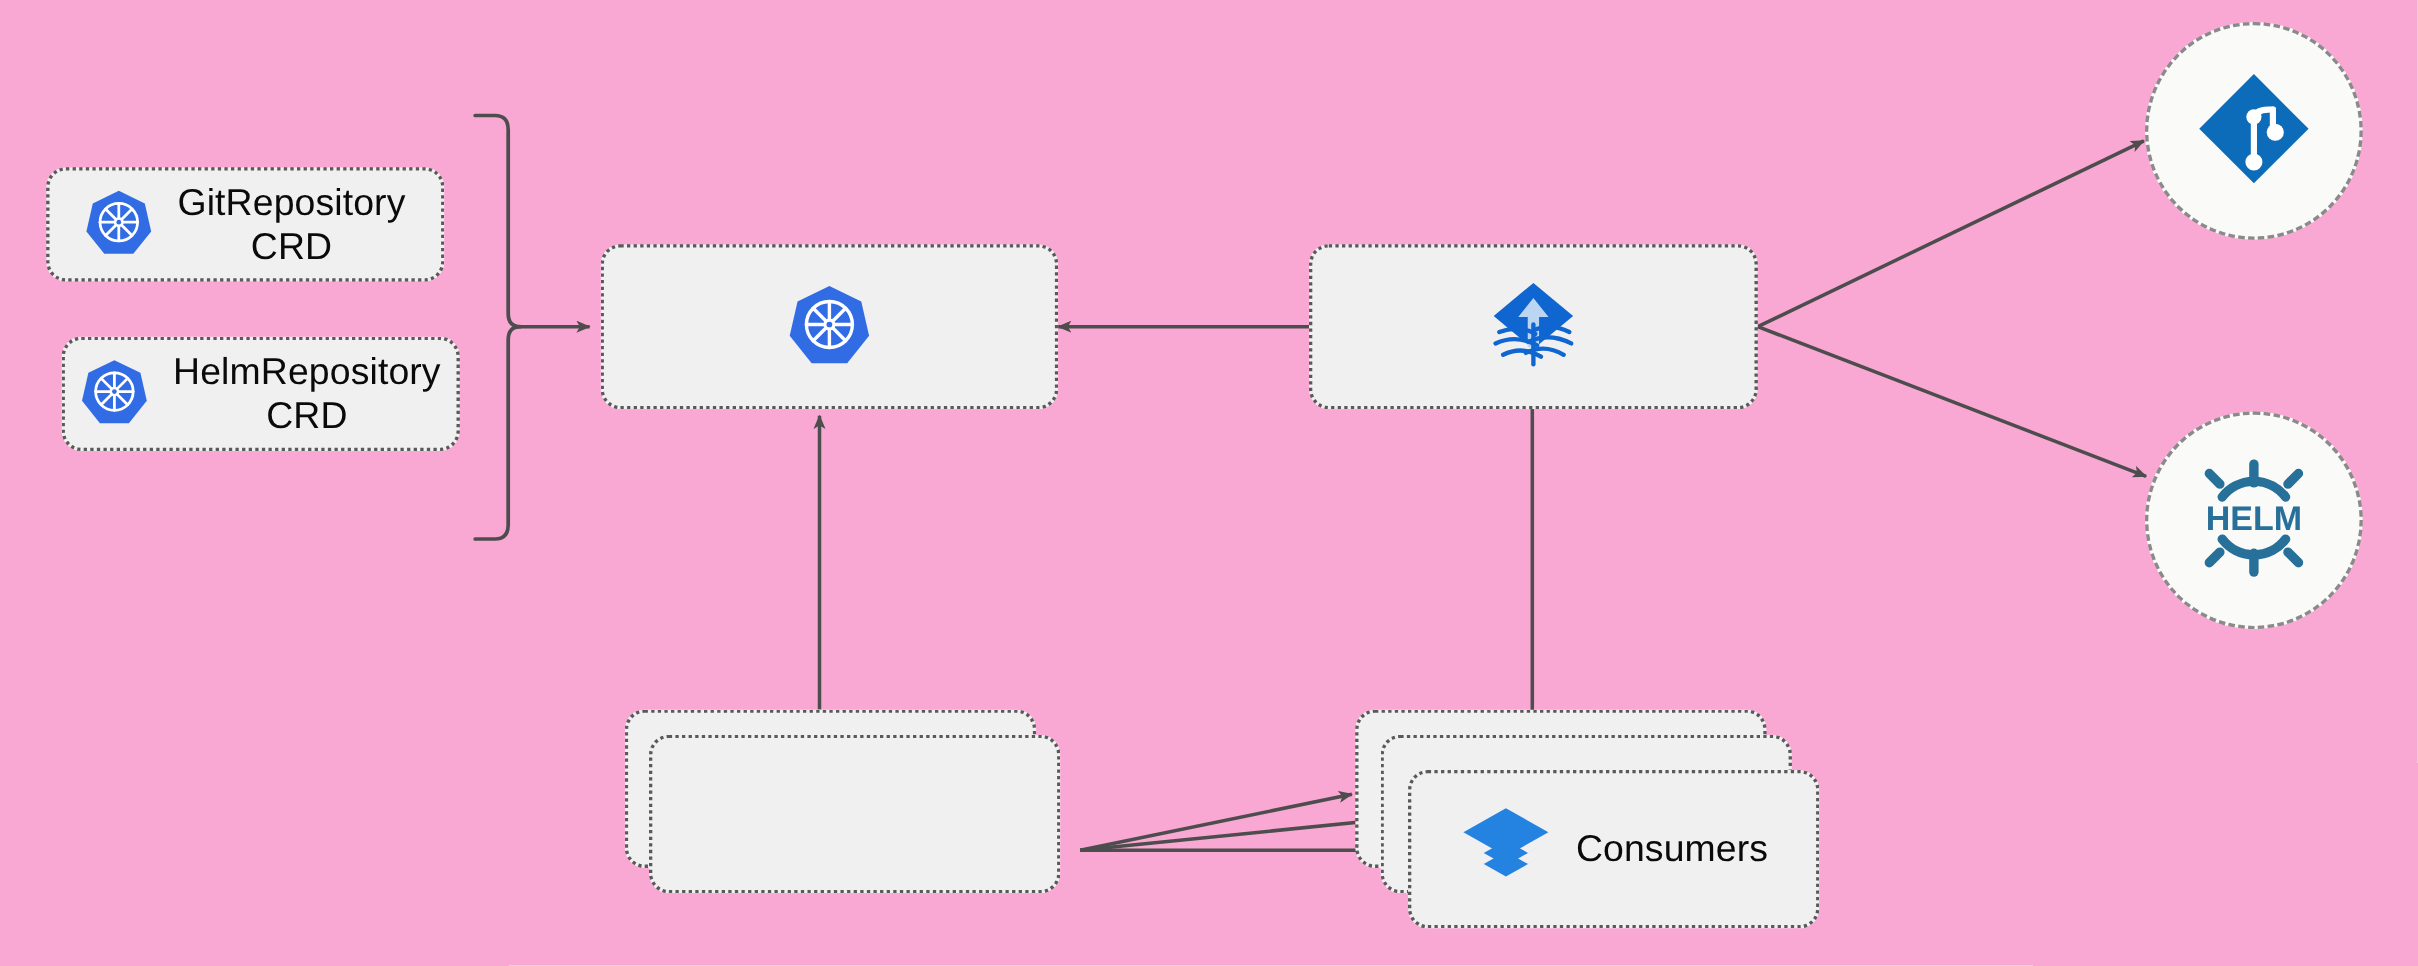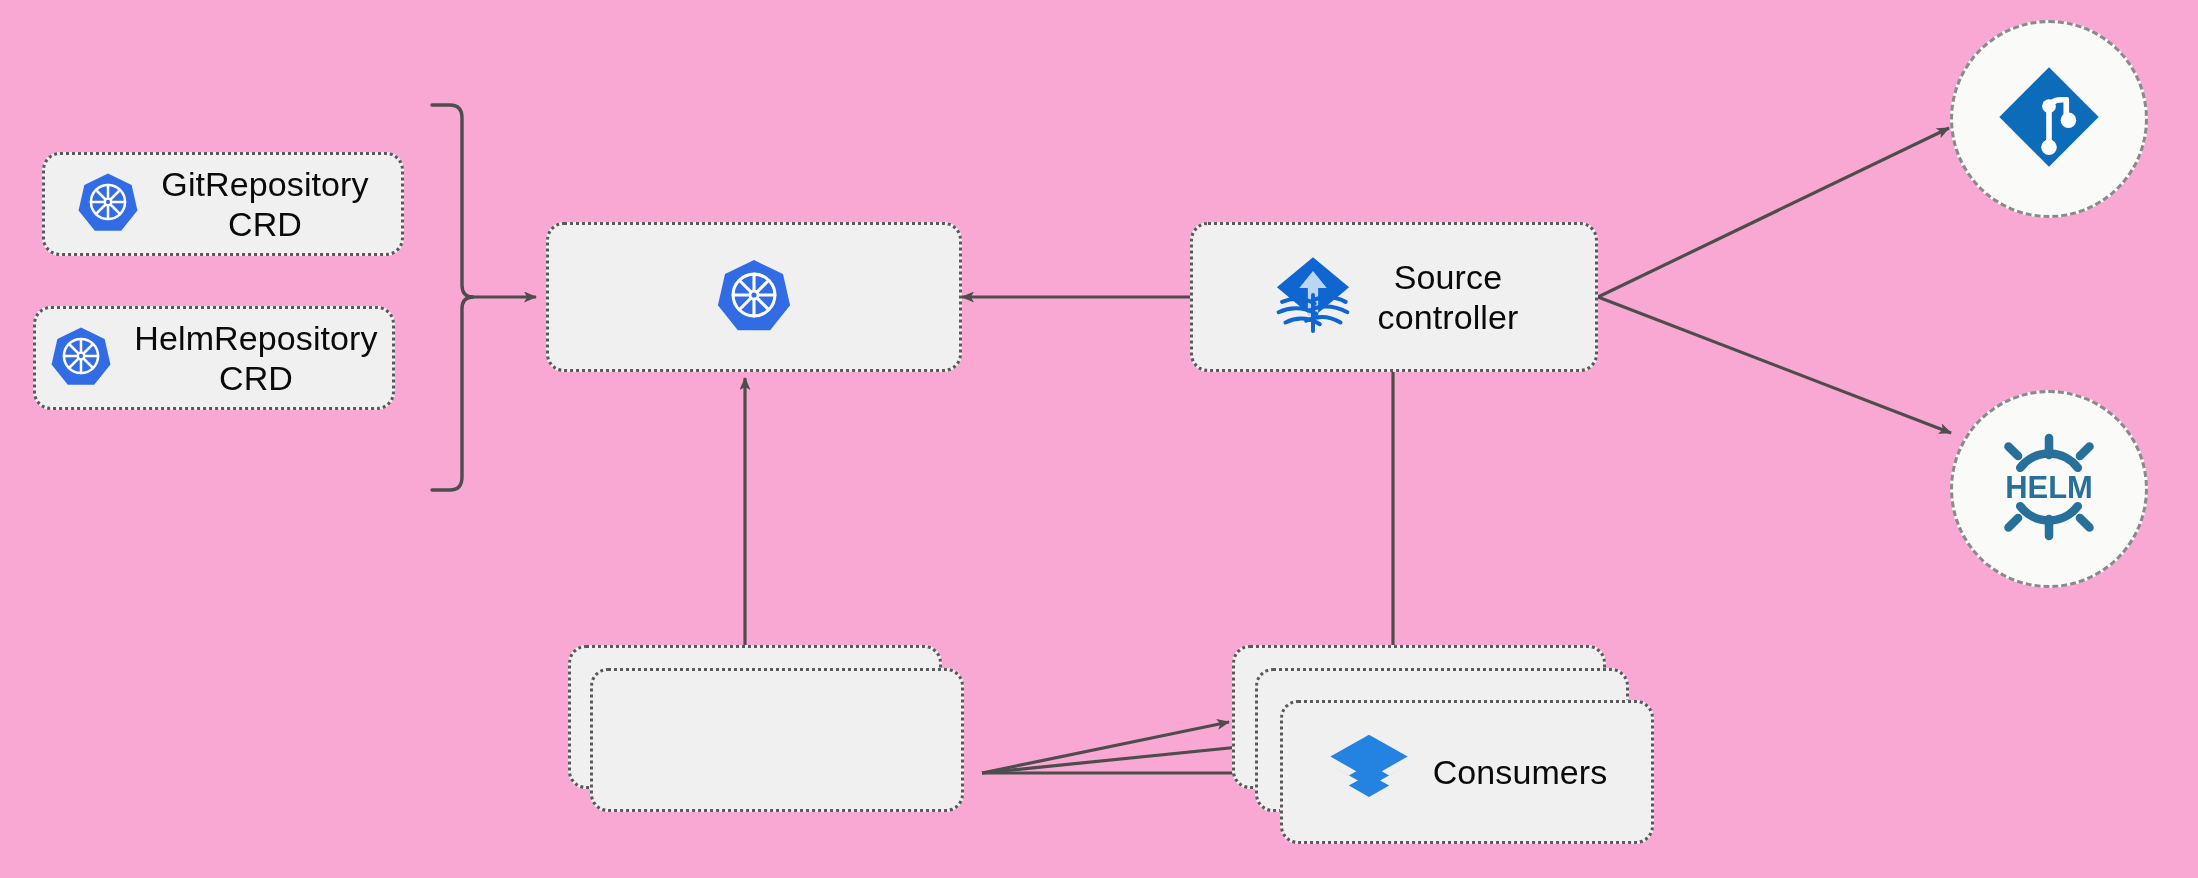--- a/index.html
+++ b/index.html
@@ -116,21 +116,21 @@
           <line x1="44.4" y1="19.6" x2="19.6" y2="44.4"></line>
         </g>
         <circle cx="32" cy="32" r="4.6" fill="#ffffff"></circle>
         <circle cx="32" cy="32" r="2.2" fill="#326CE5"></circle>
       </svg>
     </span>
     <span class="label">GitRepository
 CRD</span>
   </div>
 
-  <div class="node" style="left:33px; top:306px; width:362px; height:104px;">
+  <div class="node" style="left:56px; top:306px; width:362px; height:104px;">
     <span class="icon">
       <svg width="62" height="62" viewBox="0 0 64 64" xmlns="http://www.w3.org/2000/svg">
         <path d="M32 2.6 L56.4 14.4 L62.4 40.7 L45.6 61.6 L18.4 61.6 L1.6 40.7 L7.6 14.4 Z" fill="#326CE5"></path>
         <g stroke="#ffffff" stroke-width="2.6" fill="none" stroke-linecap="round">
           <circle cx="32" cy="32" r="17.6"></circle>
           <line x1="32" y1="14.4" x2="32" y2="49.6"></line>
           <line x1="14.4" y1="32" x2="49.6" y2="32"></line>
           <line x1="19.6" y1="19.6" x2="44.4" y2="44.4"></line>
           <line x1="44.4" y1="19.6" x2="19.6" y2="44.4"></line>
         </g>
@@ -168,22 +168,20 @@
           <path d="M14 58 Q34 50 52 60"></path>
           <path d="M10 70 Q32 60 54 72"></path>
           <path d="M18 82 Q38 72 58 84"></path>
           <path d="M50 56 Q68 48 88 58"></path>
           <path d="M46 68 Q66 58 90 70"></path>
           <path d="M42 80 Q62 70 82 82"></path>
           <path d="M50 50 L50 92"></path>
         </g>
       </svg>
     </span>
-    <span class="label">Source
-controller</span>
   </div>
 
   <div style="position:absolute; left:0; top:0; width:0; height:0;">
     <div class="stack-shadow" style="left:568px; top:645px; width:374px; height:144px;"></div>
     <div class="stack-shadow" style="left:590px; top:668px; width:374px; height:144px;"></div>
   </div>
 
   <div style="position:absolute; left:0; top:0; width:0; height:0;">
     <div class="stack-shadow" style="left:1232px; top:645px; width:374px; height:144px;"></div>
     <div class="stack-shadow" style="left:1255px; top:668px; width:374px; height:144px;"></div>
@@ -208,21 +206,21 @@
           <path d="M50 44 Q50 34 62 34 L66 34"></path>
           <line x1="66" y1="34" x2="66" y2="50"></line>
         </g>
         <circle cx="50" cy="78" r="7.2" fill="#FFFFFF"></circle>
         <circle cx="50" cy="40" r="6.4" fill="#FFFFFF"></circle>
         <circle cx="68" cy="53" r="7.2" fill="#FFFFFF"></circle>
       </svg>
     </span>
   </div>
 
-  <div class="circle" style="left:1950px; top:390px; width:198px; height:198px;text-decoration:underline;">
+  <div class="circle" style="left:1950px; top:374px; width:198px; height:198px;text-decoration:underline;">
     <span class="icon">
       <svg width="128" height="128" viewBox="0 0 120 120" xmlns="http://www.w3.org/2000/svg">
         <g stroke="#27709A" fill="none" stroke-width="8" stroke-linecap="round">
           <path d="M33 42 A34 34 0 0 1 87 42"></path>
           <path d="M33 78 A34 34 0 0 0 87 78"></path>
           <line x1="60" y1="14" x2="60" y2="30"></line>
           <line x1="60" y1="90" x2="60" y2="106"></line>
           <line x1="31" y1="31" x2="22" y2="22"></line>
           <line x1="89" y1="31" x2="98" y2="22"></line>
           <line x1="31" y1="89" x2="22" y2="98"></line>

